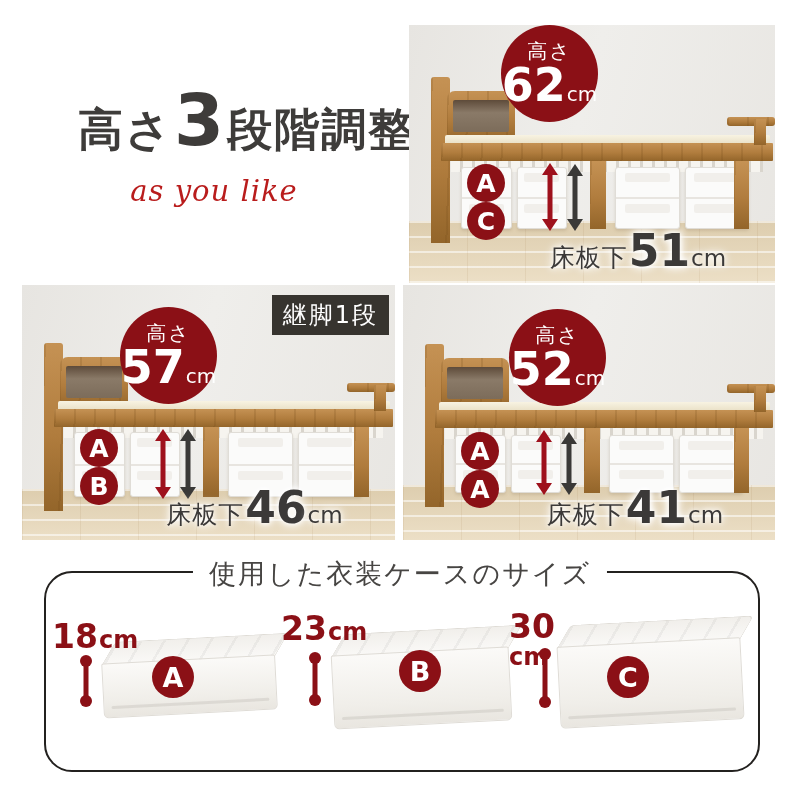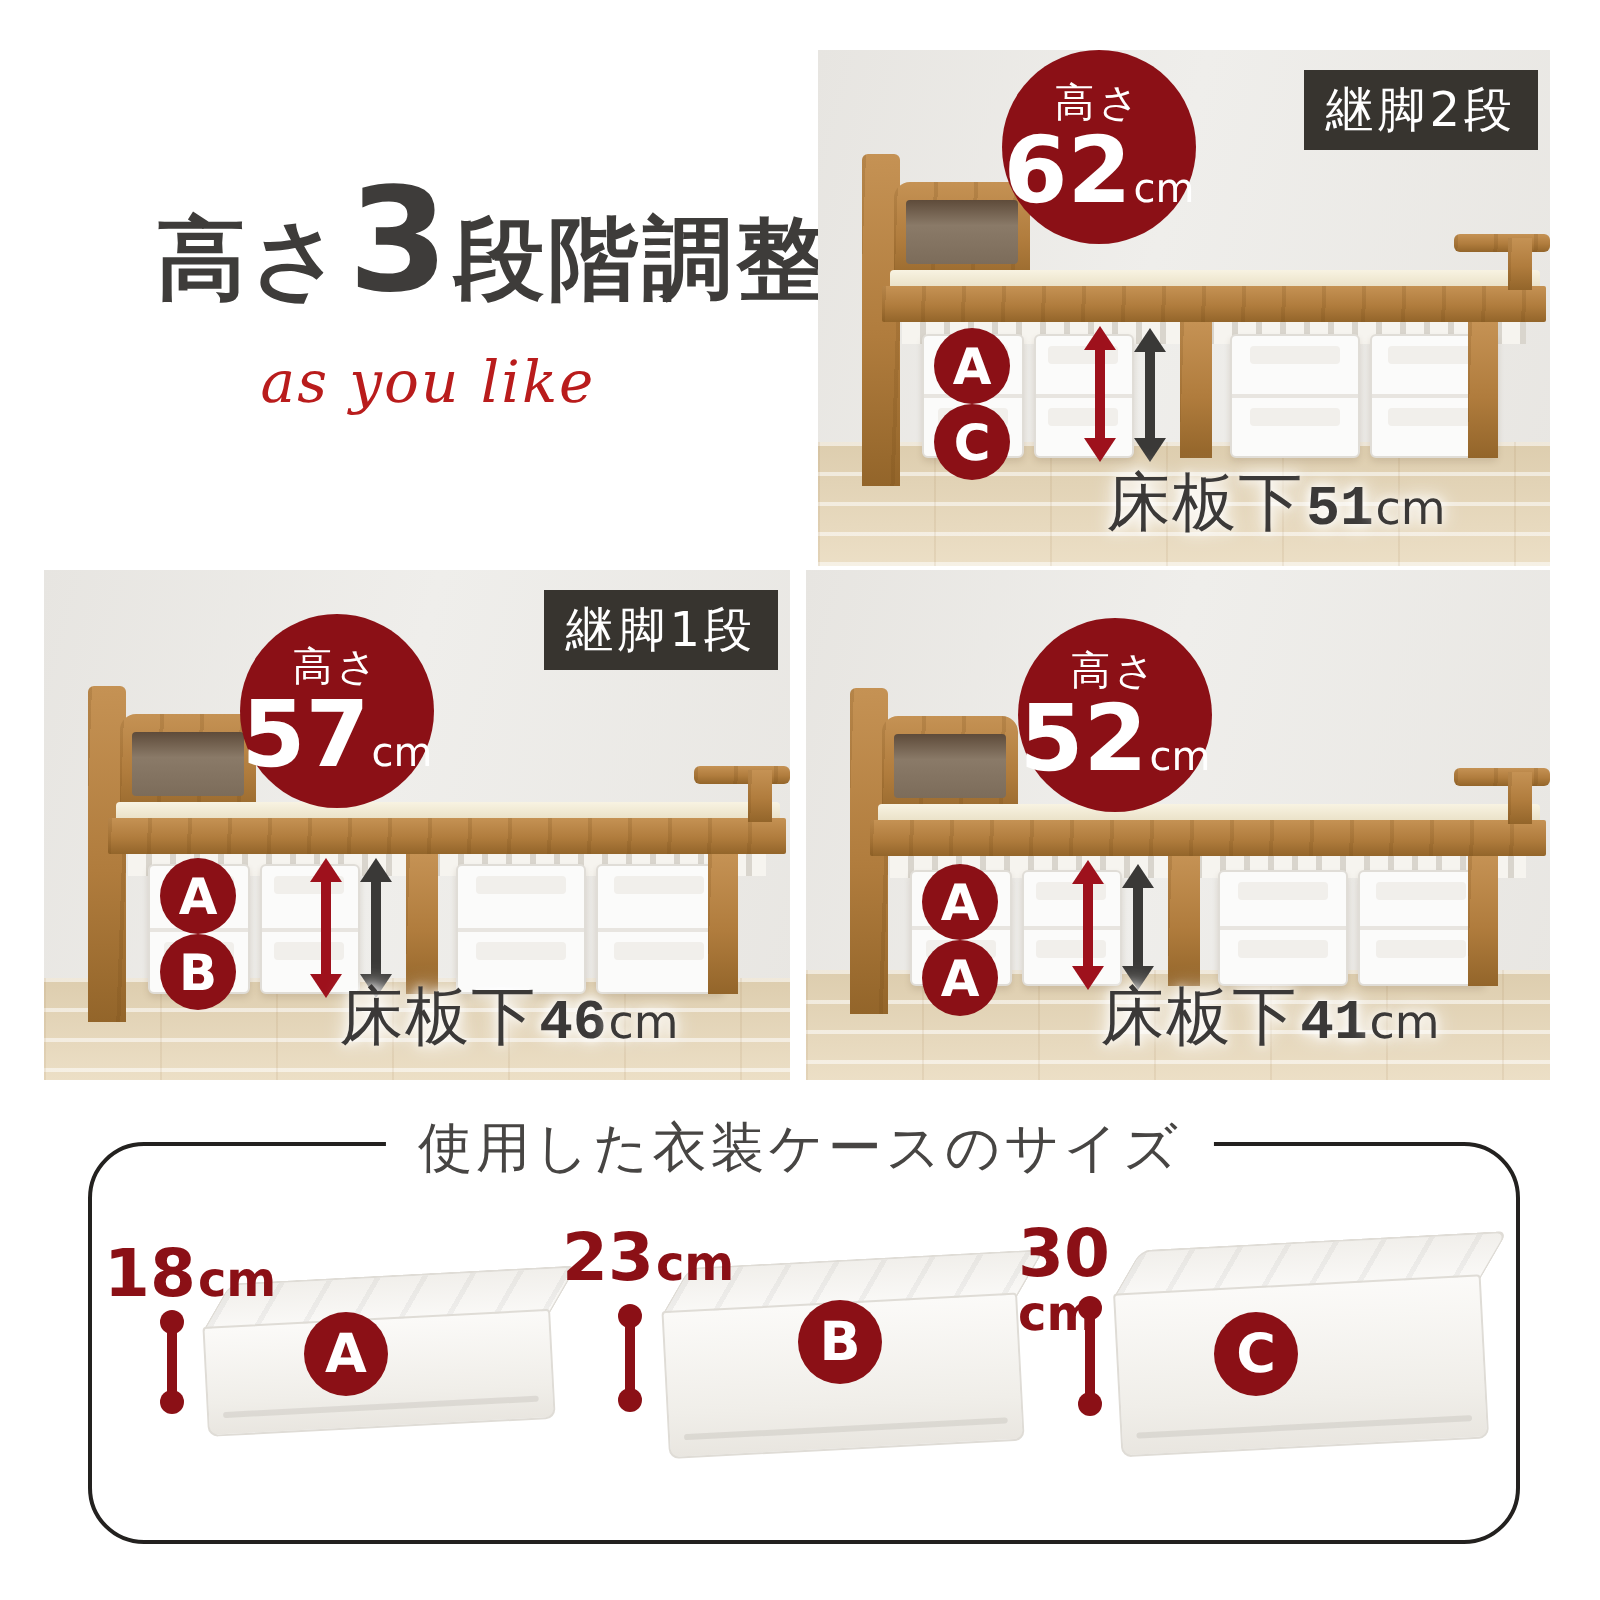--- a/index.html
+++ b/index.html
@@ -79,22 +79,22 @@
   .hc-main{display:flex;align-items:baseline;line-height:1;}
   .hc-value{font-size:46px;font-weight:700;}
   .hc-unit{font-size:20px;margin-left:1px;}
   
   .badge{position:absolute;top:10px;right:6px;background:var(--badge-bg);color:#fff;font-size:24px;
          letter-spacing:2px;padding:4px 11px;white-space:nowrap;z-index:5;}
   
   .clearance{position:absolute;left:0;right:0;bottom:9px;display:flex;justify-content:center;align-items:baseline;
              padding-left:92px;color:#3b3938;z-index:5;
              text-shadow:0 0 5px #fff,0 0 9px #fff,0 0 12px #fff;white-space:nowrap;}
-  .cl-label{font-size:32px;letter-spacing:1px;}
-  .cl-value{font-size:28px;font-weight:600;line-height:1;margin:0 1px;font-family:Liberation Mono, monospace;}
+  .cl-label{font-size:25px;letter-spacing:1px;}
+  .cl-value{font-size:44px;font-weight:600;line-height:1;margin:0 1px;}
   .cl-unit{font-size:23px;}
   
   .cases-frame{position:absolute;left:44px;top:571px;width:712px;height:197px;border:2px solid #23211f;border-radius:28px;background:#fff;}
   .cases-title{position:absolute;top:556px;left:50%;transform:translateX(-50%);background:#fff;padding:0 16px;
                font-size:27px;font-weight:500;color:#474543;letter-spacing:2px;white-space:nowrap;z-index:2;margin:0;}
   .case-h{position:absolute;display:flex;align-items:baseline;color:var(--accent-red);font-weight:600;z-index:3;white-space:nowrap;}
   .chv{font-size:33px;line-height:1;}
   .chu{font-size:24px;margin-left:1px;}
   .case-h.ca{left:52px;top:620px;}
   .case-h.cb{left:281px;top:612px;}
@@ -180,21 +180,20 @@
   <div class="arrow gray">
       <i class="shaft"></i>
     </div>
   <div class="height-circle">
     <span class="hc-label">高さ</span>
     <span class="hc-main">
         <span class="hc-value">62</span>
         <span class="hc-unit">cm</span>
       </span>
   </div>
-  <div class="badge">継脚2段</div>
   <div class="clearance">
     <span class="cl-label">床板下</span>
       <span class="cl-value">51</span>
       <span class="cl-unit">cm</span>
   </div>
 </section>
 
 <section class="panel p2">
   <div class="wall"></div>
   <div class="floor"></div>

